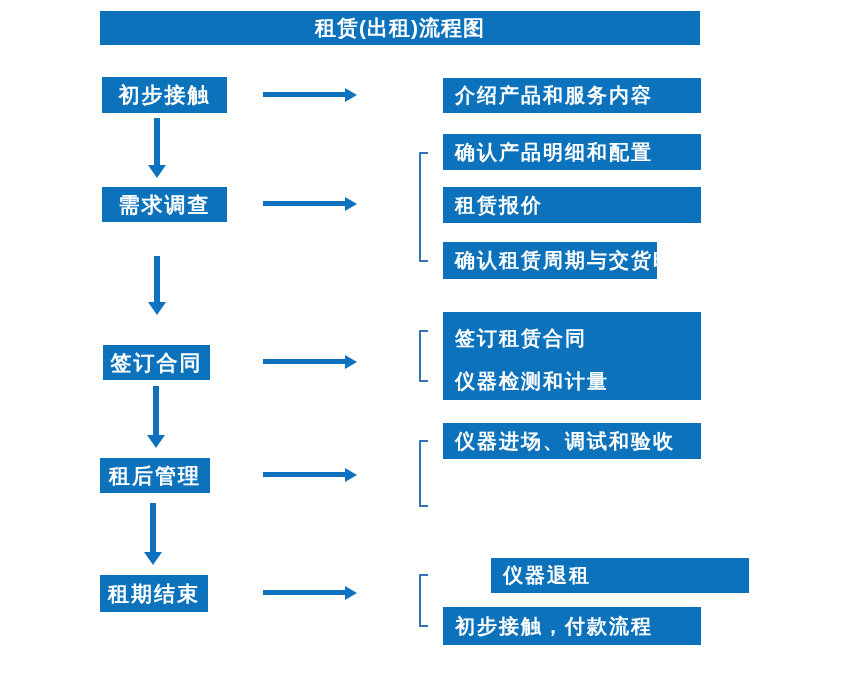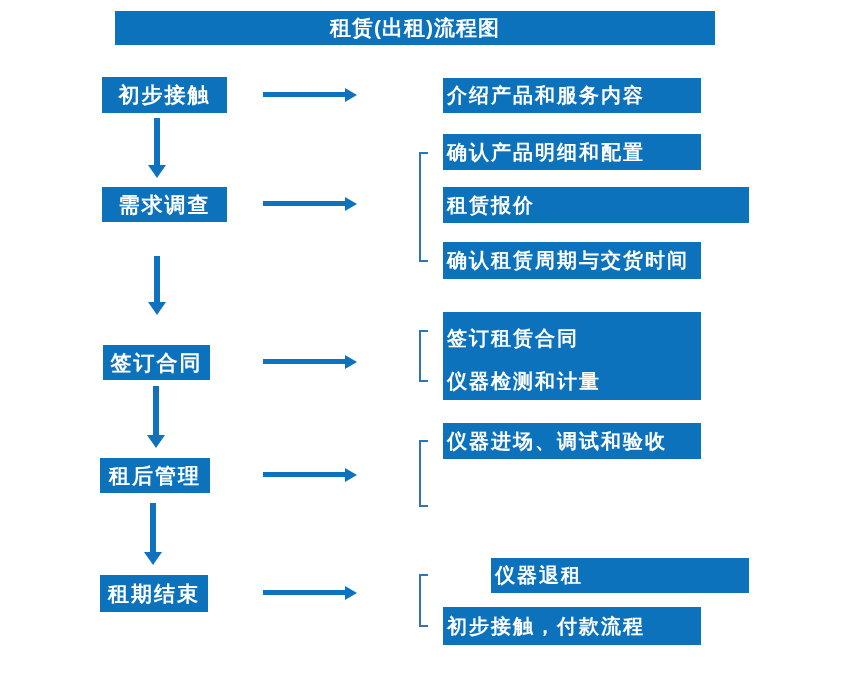--- a/index.html
+++ b/index.html
@@ -25,29 +25,28 @@
     display: flex;
     align-items: center;
     box-sizing: border-box;
     white-space: nowrap;
   }
   .title-bar {
     left: 100px; top: 11px; width: 600px; height: 34px;
     justify-content: center;
     font-size: 21px;
     letter-spacing: 1px;
-    margin-left: 15px;
   }
   .step {
     justify-content: center;
     font-size: 21px;
     letter-spacing: 2px;
   }
   .detail {
-    padding-left: 4px;
+    padding-left: 12px;
     font-size: 20px;
     letter-spacing: 2px;
   }
   .h-arrow {
     position: absolute;
     height: 5px;
     width: 82px;
     background: var(--arrow-blue);
   }
   .h-arrow::after {
@@ -109,22 +108,22 @@
   <div class="h-arrow" style="left:263px; top:590px;"></div>
 
   <div class="bracket" style="left:419px; top:152px; height:110px;"></div>
   <div class="bracket" style="left:419px; top:330px; height:52px;"></div>
   <div class="bracket" style="left:419px; top:440px; height:67px;"></div>
   <div class="bracket" style="left:419px; top:574px; height:53px;"></div>
 
   <div class="box detail" style="left:443px; top:78px;  width:258px; height:35px;">介绍产品和服务内容</div>
 
   <div class="box detail" style="left:443px; top:134px; width:258px; height:36px;">确认产品明细和配置</div>
-  <div class="box detail" style="left:443px; top:187px; width:306px; height:36px;">租赁报价</div>
-  <div class="box detail" style="left:443px; top:242px; width:258px; height:37px;">确认租赁周期与交货时间</div>
+  <div class="box detail" style="left:443px; top:187px; width:258px; height:36px;">租赁报价</div>
+  <div class="box detail" style="left:443px; top:242px; width:214px; height:37px;">确认租赁周期与交货时间</div>
 
   <div class="box detail" style="left:443px; top:312px; width:258px; height:52px;text-align:center;">签订租赁合同</div>
   <div class="box detail" style="left:443px; top:362px; width:258px; height:38px;">仪器检测和计量</div>
 
   <div class="box detail" style="left:443px; top:423px; width:258px; height:36px;">仪器进场、调试和验收</div>
 
   <div class="box detail" style="left:443px; top:558px; width:258px; height:35px;margin-left:48px;">仪器退租</div>
   <div class="box detail" style="left:443px; top:607px; width:258px; height:38px;">初步接触，付款流程</div>
 
 </div>

